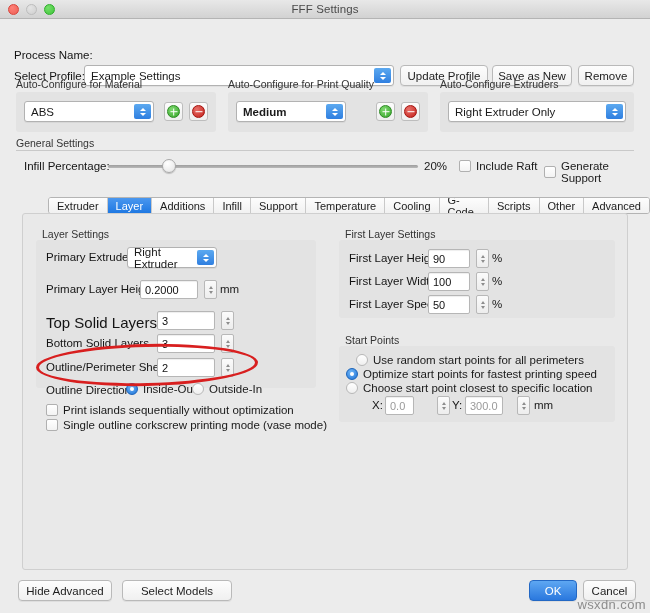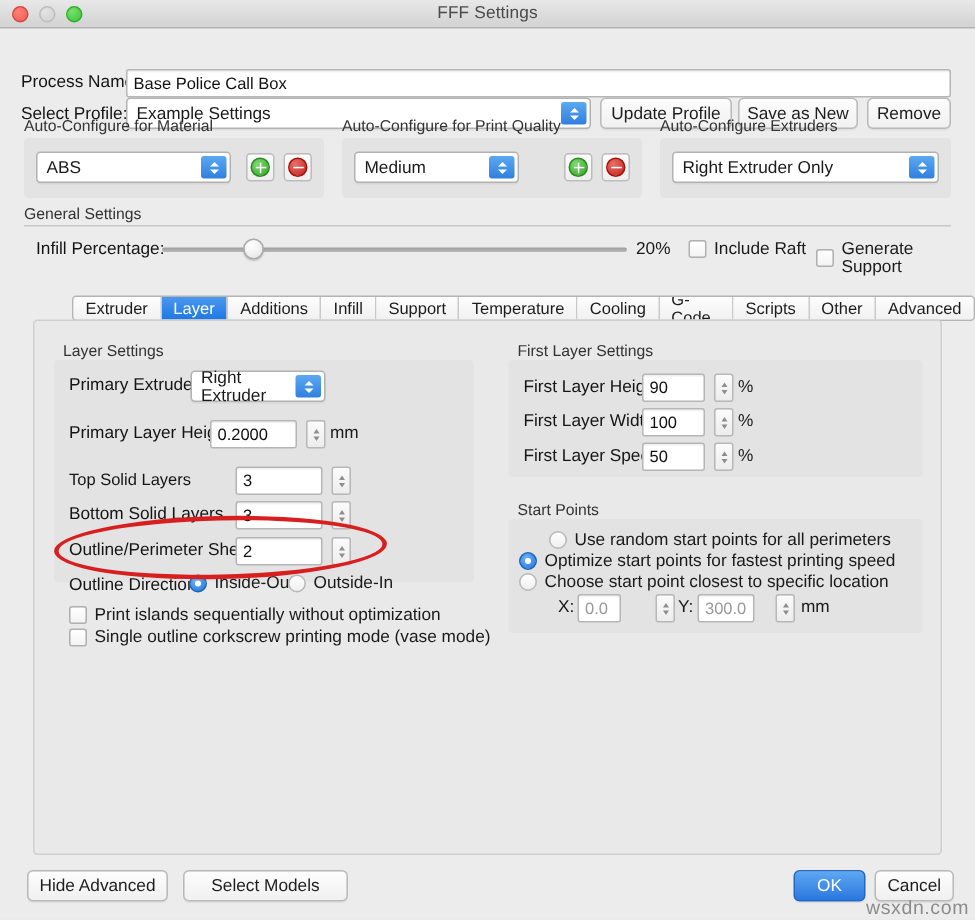--- a/index.html
+++ b/index.html
@@ -130,21 +130,21 @@
 
   
   #gl-material  { left:16px;  top:78px; }
   #gb-material  { left:16px;  top:92px; width:200px; height:40px; }
   #popup-material { position:absolute; left:24px; top:101px; width:130px; }
   #btn-mat-add  { position:absolute; left:164px; top:102px; }
   #btn-mat-del  { position:absolute; left:189px; top:102px; }
 
   #gl-quality   { left:228px; top:78px; }
   #gb-quality   { left:228px; top:92px; width:200px; height:40px; }
-  #popup-quality{ position:absolute; left:236px; top:101px; width:110px; }
+  #popup-quality{ position:absolute; left:236px; top:101px; width:110px;font-weight:bold; }
   #btn-qual-add { position:absolute; left:376px; top:102px; }
   #btn-qual-del { position:absolute; left:401px; top:102px; }
 
   #gl-extruders { left:440px; top:78px; }
   #gb-extruders { left:440px; top:92px; width:194px; height:40px; }
   #popup-extruders { position:absolute; left:448px; top:101px; width:178px; }
 
   
   #gl-general { left:16px; top:137px; }
   #sep-general { left:16px; top:150px; width:618px; }
@@ -185,21 +185,21 @@
   #gb-layer { left:36px; top:240px; width:280px; height:148px; }
 
   #lbl-primary-extruder { position:absolute; left:46px; top:251px; font-size:11.5px; }
   #popup-primary-extruder { position:absolute; left:127px; top:247px; width:90px; }
 
   #lbl-primary-height { position:absolute; left:46px; top:283px; font-size:11.5px; }
   #fld-primary-height { position:absolute; left:140px; top:280px; width:58px; }
   #stp-primary-height { position:absolute; left:201px; top:280px; }
   #unit-mm-1 { position:absolute; left:220px; top:283px; font-size:11.5px; }
 
-  #lbl-top-solid { position:absolute; left:46px; top:314px; font-size:11px; }
+  #lbl-top-solid { position:absolute; left:46px; top:314px; font-size:15px; }
   #fld-top-solid { position:absolute; left:157px; top:311px; width:58px; }
   #stp-top-solid { position:absolute; left:218px; top:311px; }
 
   #lbl-bottom-solid { position:absolute; left:46px; top:337px; font-size:11.5px; }
   #fld-bottom-solid { position:absolute; left:157px; top:334px; width:58px; }
   #stp-bottom-solid { position:absolute; left:218px; top:334px; }
 
   #lbl-outline-shells { position:absolute; left:46px; top:361px; font-size:11.5px; }
   #fld-outline-shells { position:absolute; left:157px; top:358px; width:58px; }
   #stp-outline-shells { position:absolute; left:218px; top:358px; }
@@ -235,21 +235,21 @@
   #unit-pct-2 { position:absolute; left:492px; top:275px; font-size:11.5px; }
 
   #lbl-fl-speed { position:absolute; left:349px; top:298px; font-size:11.5px; }
   #fld-fl-speed { position:absolute; left:428px; top:295px; width:42px; }
   #stp-fl-speed { position:absolute; left:473px; top:295px; }
   #unit-pct-3 { position:absolute; left:492px; top:298px; font-size:11.5px; }
 
   #gl-startpoints { left:345px; top:334px; }
   #gb-startpoints { left:339px; top:346px; width:276px; height:76px; }
 
-  #rad-sp-random   { position:absolute; left:366px; top:354px; }
+  #rad-sp-random   { position:absolute; left:356px; top:354px; }
   #rad-sp-optimize { position:absolute; left:346px; top:368px; }
   #rad-sp-specific { position:absolute; left:346px; top:382px; }
 
   #lbl-x { position:absolute; left:372px; top:399px; font-size:11.5px; }
   #fld-x { position:absolute; left:385px; top:396px; width:29px; }
   #stp-x { position:absolute; left:434px; top:396px; }
   #lbl-y { position:absolute; left:452px; top:399px; font-size:11.5px; }
   #fld-y { position:absolute; left:465px; top:396px; width:38px; }
   #stp-y { position:absolute; left:514px; top:396px; }
   #unit-mm-2 { position:absolute; left:534px; top:399px; font-size:11.5px; }
@@ -273,21 +273,20 @@
   <div class="lights">
     <span class="light close"></span>
     <span class="light min"></span>
     <span class="light max"></span>
   </div>
   <div class="title-text">FFF Settings</div>
 </div>
 
 <div id="top-form">
   <div id="process-label" class="lbl">Process Name:</div>
-  <div id="process-field" class="textfield">Base Police Call Box</div>
 
   <div id="profile-label" class="lbl">Select Profile:</div>
   <div id="profile-popup" class="popup">
     <span>Example Settings</span>
     <span class="arrows">
         <i class="up"></i>
         <i class="down"></i>
       </span>
   </div>
 

